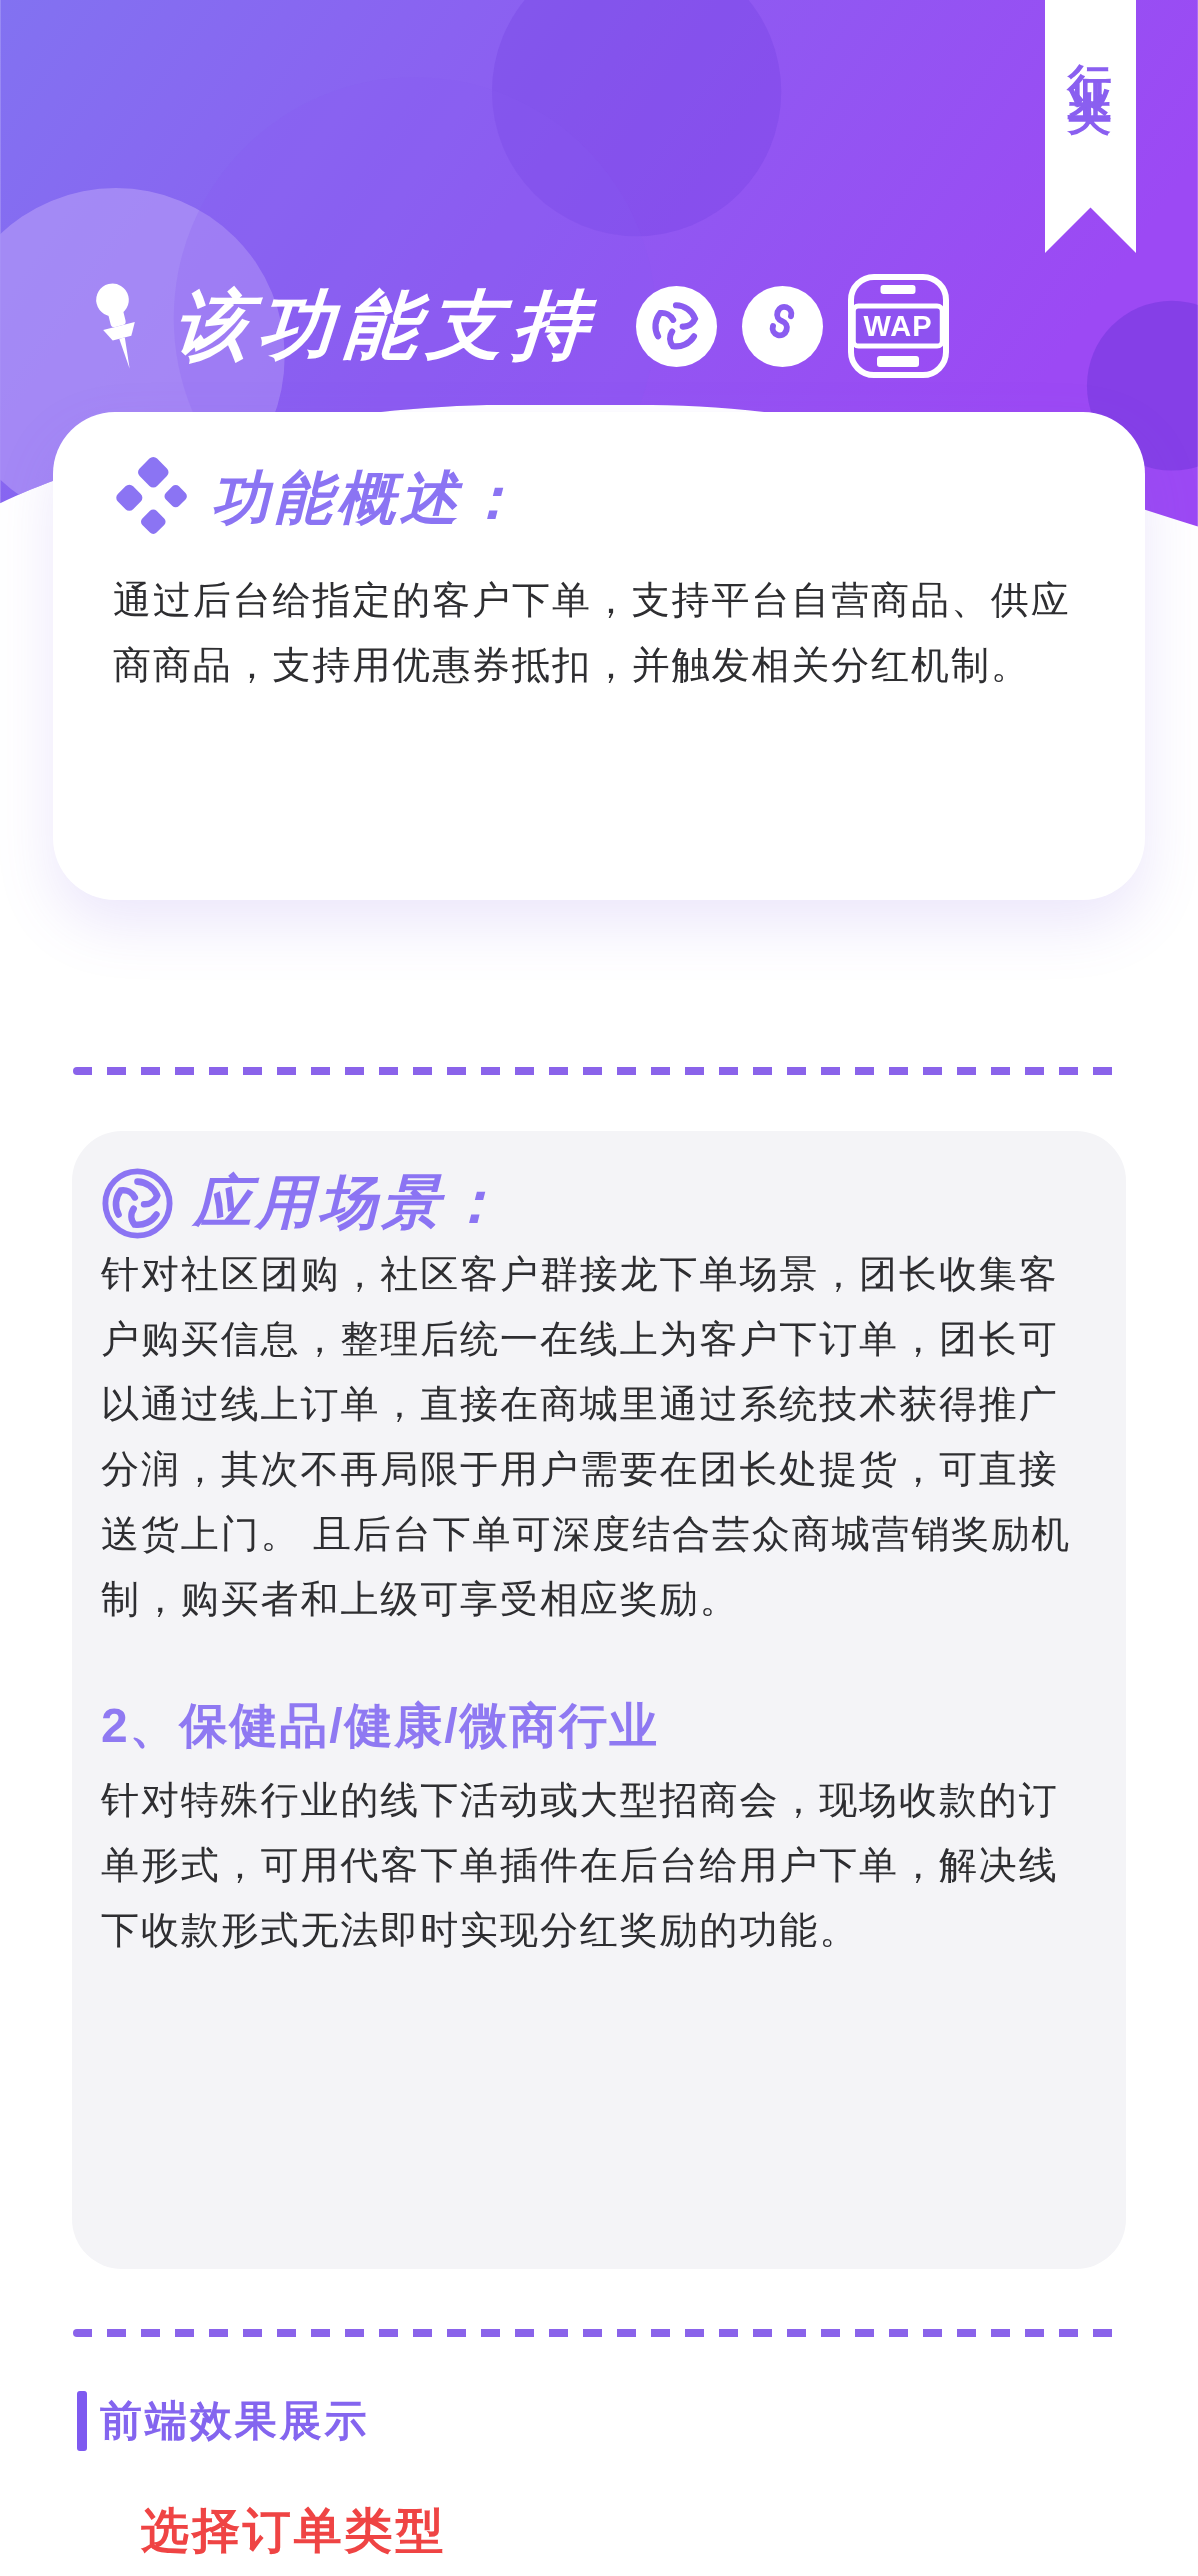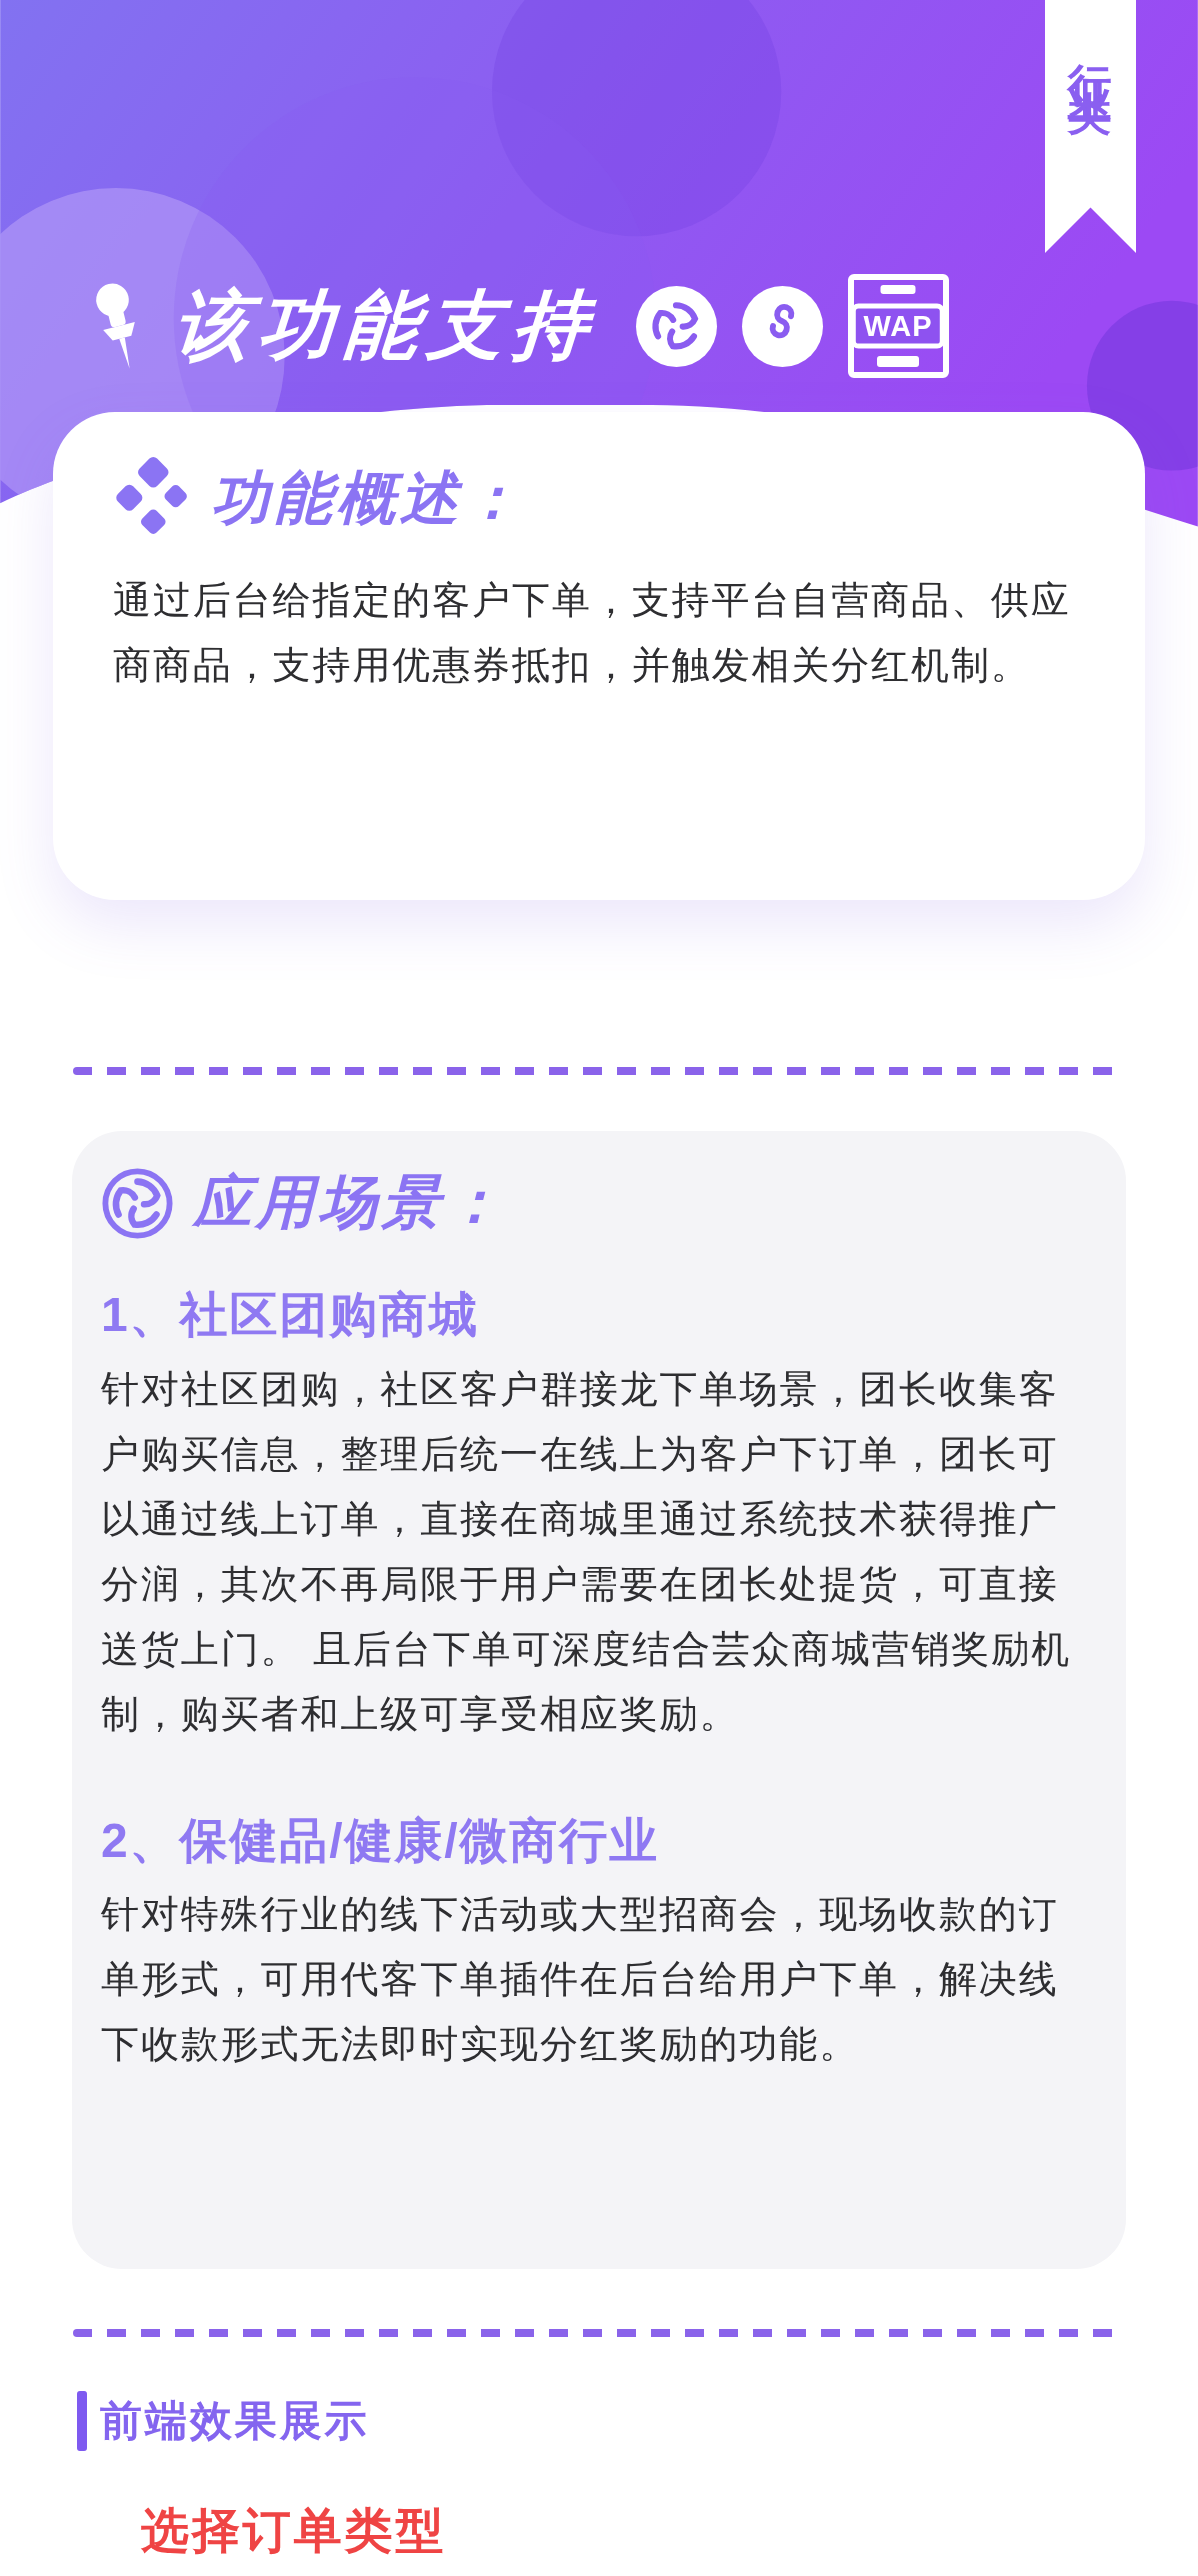--- a/index.html
+++ b/index.html
@@ -16,21 +16,21 @@
 
   .title { position:absolute; left:89px; top:29px; z-index:2; font-size:193px; line-height:222px;
            font-weight:900; color:#ffffff; letter-spacing:42px; white-space:nowrap;
            text-shadow:0 13.5px 33px rgba(76,28,170,.32); }
 
   .support-row { position:absolute; left:89px; top:278px; z-index:2; display:flex; align-items:center; gap:25px; height:96px; }
   .support-label { font-size:75px; font-weight:900; font-style:italic; color:#ffffff; letter-spacing:9.6px;
                    transform:skewX(-4deg); white-space:nowrap; padding-right:13.5px; }
   .icon-circle { width:81px; height:81px; border-radius:50%; background:#ffffff;
                  display:flex; align-items:center; justify-content:center; flex:0 0 auto; }
-  .wap { position:relative; width:101px; height:104px; border:6.8px solid #ffffff; border-radius:6px; flex:0 0 auto; }
+  .wap { position:relative; width:101px; height:104px; border:6.8px solid #ffffff; border-radius:26px; flex:0 0 auto; }
   .wap::before { content:""; position:absolute; top:4.8px; left:50%; transform:translateX(-50%);
                  width:35px; height:9.6px; background:#fff; border-radius:2.9px; }
   .wap::after  { content:""; position:absolute; bottom:4.8px; left:50%; transform:translateX(-50%);
                  width:42px; height:11.6px; background:#fff; border-radius:2.9px; }
   .wap-label { position:absolute; top:50%; left:50%; transform:translate(-50%,-50%); z-index:1;
                border:5.8px solid #ffffff; border-radius:7.7px; background:#8e52f0; color:#fff;
                font-size:29px; font-weight:800; letter-spacing:1px; padding:2.9px 7.7px; line-height:1; }
 
   .card { position:absolute; z-index:3; }
   .card-white { left:53px; top:412px; width:1092px; height:488px; background:#ffffff;
@@ -145,21 +145,20 @@
         <circle cx="50" cy="50" r="44" fill="none" stroke="#8b74f3" stroke-width="8"></circle>
         <g fill="none" stroke="#8b74f3" stroke-width="9" stroke-linecap="round">
           <path d="M50 20 A30 30 0 0 1 77 39 A18 18 0 0 1 59 51"></path>
           <path d="M50 20 A30 30 0 0 1 77 39 A18 18 0 0 1 59 51" transform="rotate(120 50 50)"></path>
           <path d="M50 20 A30 30 0 0 1 77 39 A18 18 0 0 1 59 51" transform="rotate(240 50 50)"></path>
         </g>
       </svg>
       <span class="card-title">应用场景：</span>
     </div>
 
-    <h3 class="scene-title">1、社区团购商城</h3>
     <p class="body-p">针对社区团购，社区客户群接龙下单场景，团长收集客户购买信息，整理后统一在线上为客户下订单，团长可以通过线上订单，直接在商城里通过系统技术获得推广分润，其次不再局限于用户需要在团长处提货，可直接送货上门。 且后台下单可深度结合芸众商城营销奖励机制，购买者和上级可享受相应奖励。</p>
 
     <h3 class="scene-title second">2、保健品/健康/微商行业</h3>
     <p class="body-p">针对特殊行业的线下活动或大型招商会，现场收款的订单形式，可用代客下单插件在后台给用户下单，解决线下收款形式无法即时实现分红奖励的功能。</p>
   </section>
 
   <div class="divider divider-2"></div>
 
   <div class="footer-title">
     <span class="vbar"></span>

